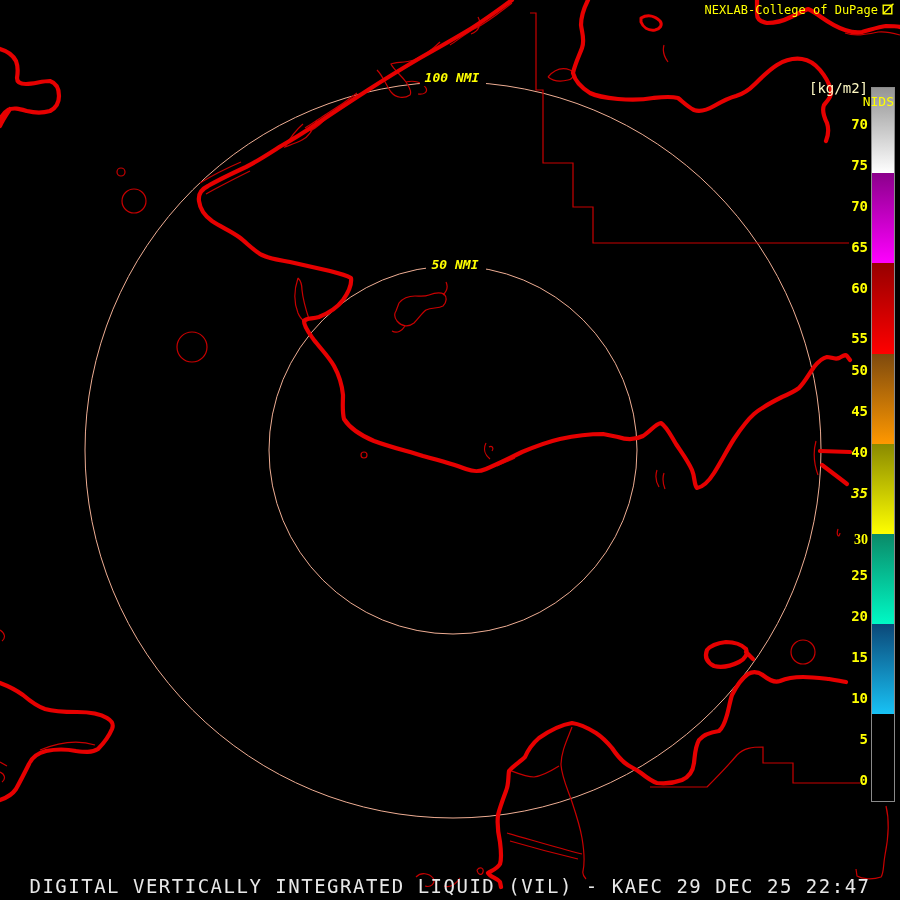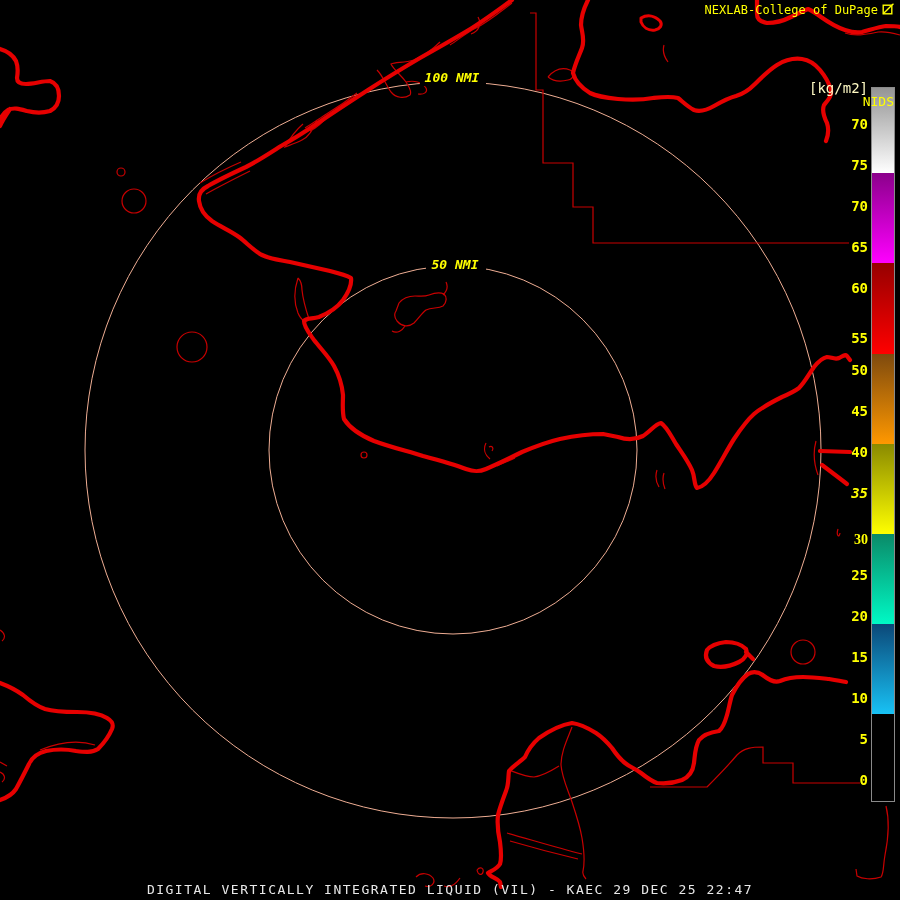--- a/index.html
+++ b/index.html
@@ -4,21 +4,21 @@
 <style>
   html,body{margin:0;padding:0;background:#000;}
   #screen{position:relative;width:900px;height:900px;background:#000;overflow:hidden;
           font-family:"DejaVu Sans Mono","Liberation Mono",monospace;}
   #mapsvg{position:absolute;left:0;top:0;z-index:1;}
   .overlay-text{position:absolute;z-index:3;white-space:pre;}
   #brand{top:3px;right:6px;color:#FFFF00;font-size:12px;display:flex;gap:4px;}
   #nids-title{top:51px;right:6px;color:#FFFF00;font-size:13px;margin-top:43px;}
   #nids-units{top:80px;right:32px;color:#fef9c3;font-size:14px;}
   #product-title{bottom:3px;left:50%;transform:translateX(-50%);color:#E8E8E8;
-                 font-size:13px;letter-spacing:1.5px;}
+                 font-size:19px;letter-spacing:1.5px;}
   #colorbar-track{position:absolute;left:871px;top:87px;width:22px;height:713px;
                   background:#000;border:1px solid #8a8a8a;z-index:2;}
   .cb-seg{position:absolute;left:0;right:0;}
   .cb-tick{position:absolute;right:32px;z-index:2;color:#FFFF00;
            font:bold 14px "DejaVu Sans Mono","Liberation Mono",monospace;line-height:18px;}
   .ring-label{font:italic bold 13px "DejaVu Sans Mono","Liberation Mono",monospace;}
 </style>
 </head>
 <body>
 

